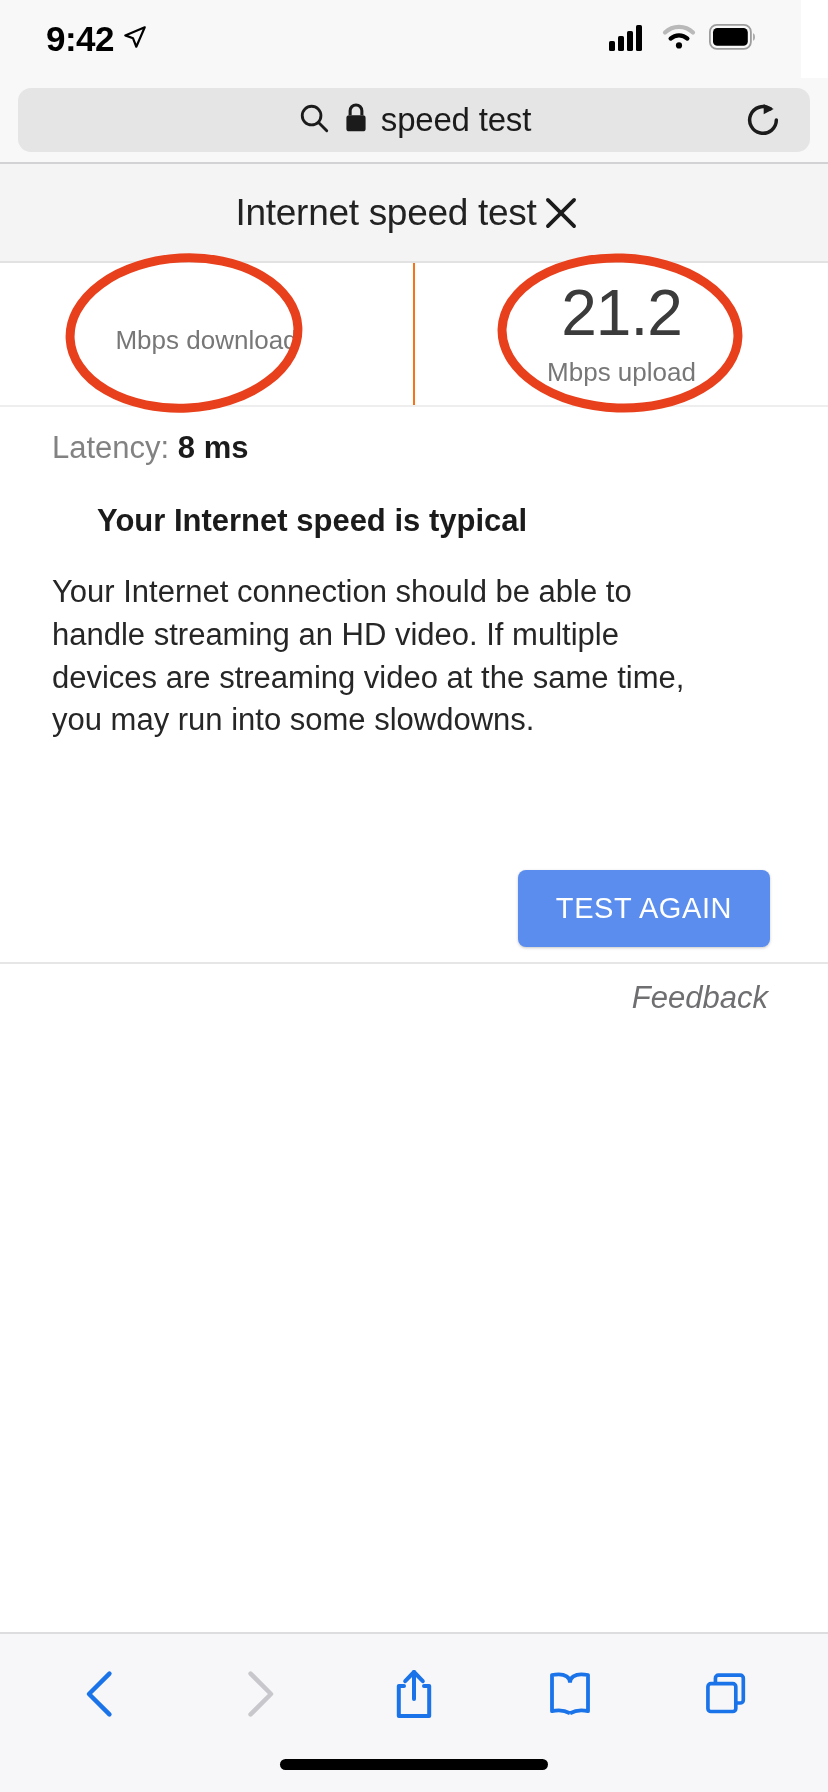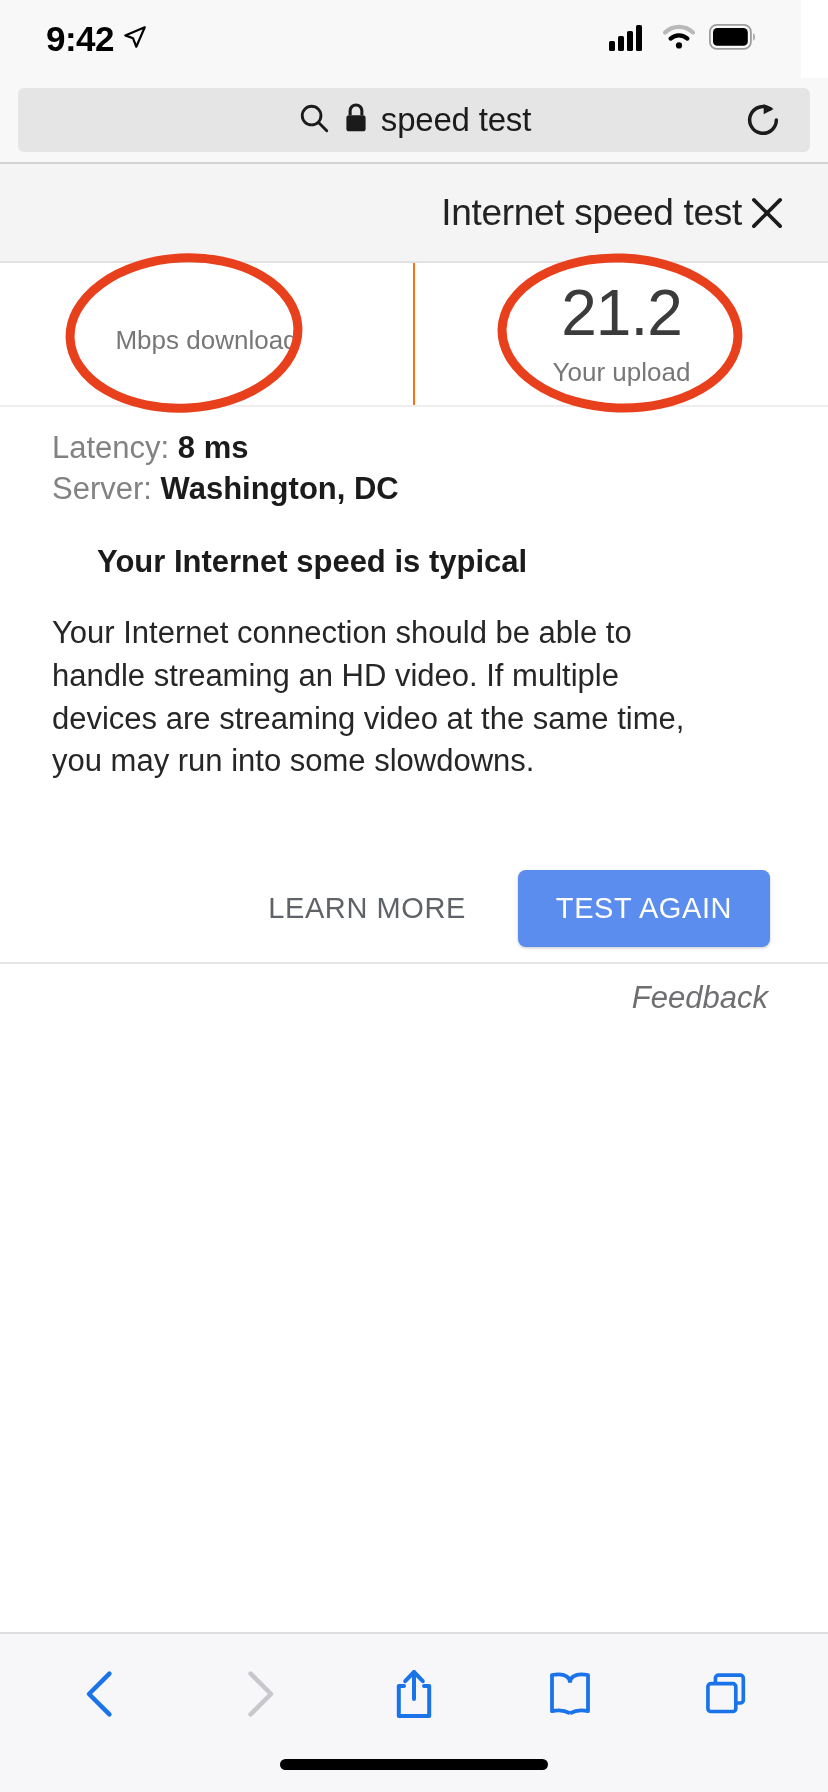--- a/index.html
+++ b/index.html
@@ -23,35 +23,35 @@
   .sb-right { display:flex; align-items:center; gap:13px; }
 
   
   .urlbar-wrap {
     position:absolute; top:78px; left:0; width:828px; height:84px;
     background:#f8f8f8;
     display:flex; align-items:center; padding:0 18px;
   }
   .urlbar {
     position:relative; width:792px; height:64px;
-    background:#e5e5e6; border-radius:6px;
+    background:#e5e5e6; border-radius:13px;
     display:flex; align-items:center; justify-content:center; gap:12px;
   }
   .url-text { font-size:33px; color:#1b1b1b; letter-spacing:-0.2px; }
   .reload-btn {
     position:absolute; right:26px; top:50%; transform:translateY(-50%);
     width:42px; height:42px; display:flex; align-items:center; justify-content:center;
   }
   .sep-line { position:absolute; top:162px; left:0; width:828px; height:2px; background:#d2d2d4; }
 
   
   .page-header {
     position:absolute; top:164px; left:0; width:828px; height:98px;
     background:#f4f4f4;
-    display:flex; align-items:center; justify-content:flex-end;
+    display:flex; align-items:center; justify-content:center;
     padding:0 36px 0 30px;
   }
   .page-title { font-size:37px; color:#222; letter-spacing:-0.3px; }
   .close-btn { width:50px; height:50px; display:flex; align-items:center; justify-content:center; }
   .header-rule { position:absolute; top:261px; left:0; width:828px; height:2px; background:#e2e2e2; }
 
   
   .results {
     position:absolute; top:263px; left:0; width:828px; height:142px;
     display:flex;
@@ -193,45 +193,40 @@
     </span>
   </div>
   <div class="header-rule"></div>
 
   <div class="results">
     <div class="result-card">
       <span class="res-label">Mbps download</span>
     </div>
     <div class="result-card">
       <span class="res-value">21.2</span>
-      <span class="res-label">Your upload</span>
+      <span class="res-label">Mbps upload</span>
     </div>
   </div>
   <div class="results-rule"></div>
 
   <svg class="annot" viewBox="0 0 828 1792">
     <ellipse cx="184" cy="333" rx="114" ry="75" fill="none" stroke="#e8401c" stroke-width="9" transform="rotate(-3 184 333)"></ellipse>
     <ellipse cx="620" cy="333" rx="118" ry="75" fill="none" stroke="#e8401c" stroke-width="9" transform="rotate(2 620 333)"></ellipse>
   </svg>
 
   <div class="details">
     <div class="kv">
       <span class="k">Latency:</span>
       <span class="v">8 ms</span>
     </div>
-    <div class="kv">
-      <span class="k">Server:</span>
-      <span class="v">Washington, DC</span>
-    </div>
     <div class="verdict">Your Internet speed is typical</div>
     <div class="desc">Your Internet connection should be able to handle streaming an HD video. If multiple devices are streaming video at the same time, you may run into some slowdowns.</div>
   </div>
 
   <div class="actions">
-    <button class="btn-flat">LEARN MORE</button>
     <button class="btn-primary">TEST AGAIN</button>
   </div>
   <div class="actions-rule"></div>
 
   <div class="feedback-row">
     <span class="feedback">Feedback</span>
   </div>
 
   <div class="toolbar">
     <div class="toolbar-icons">

